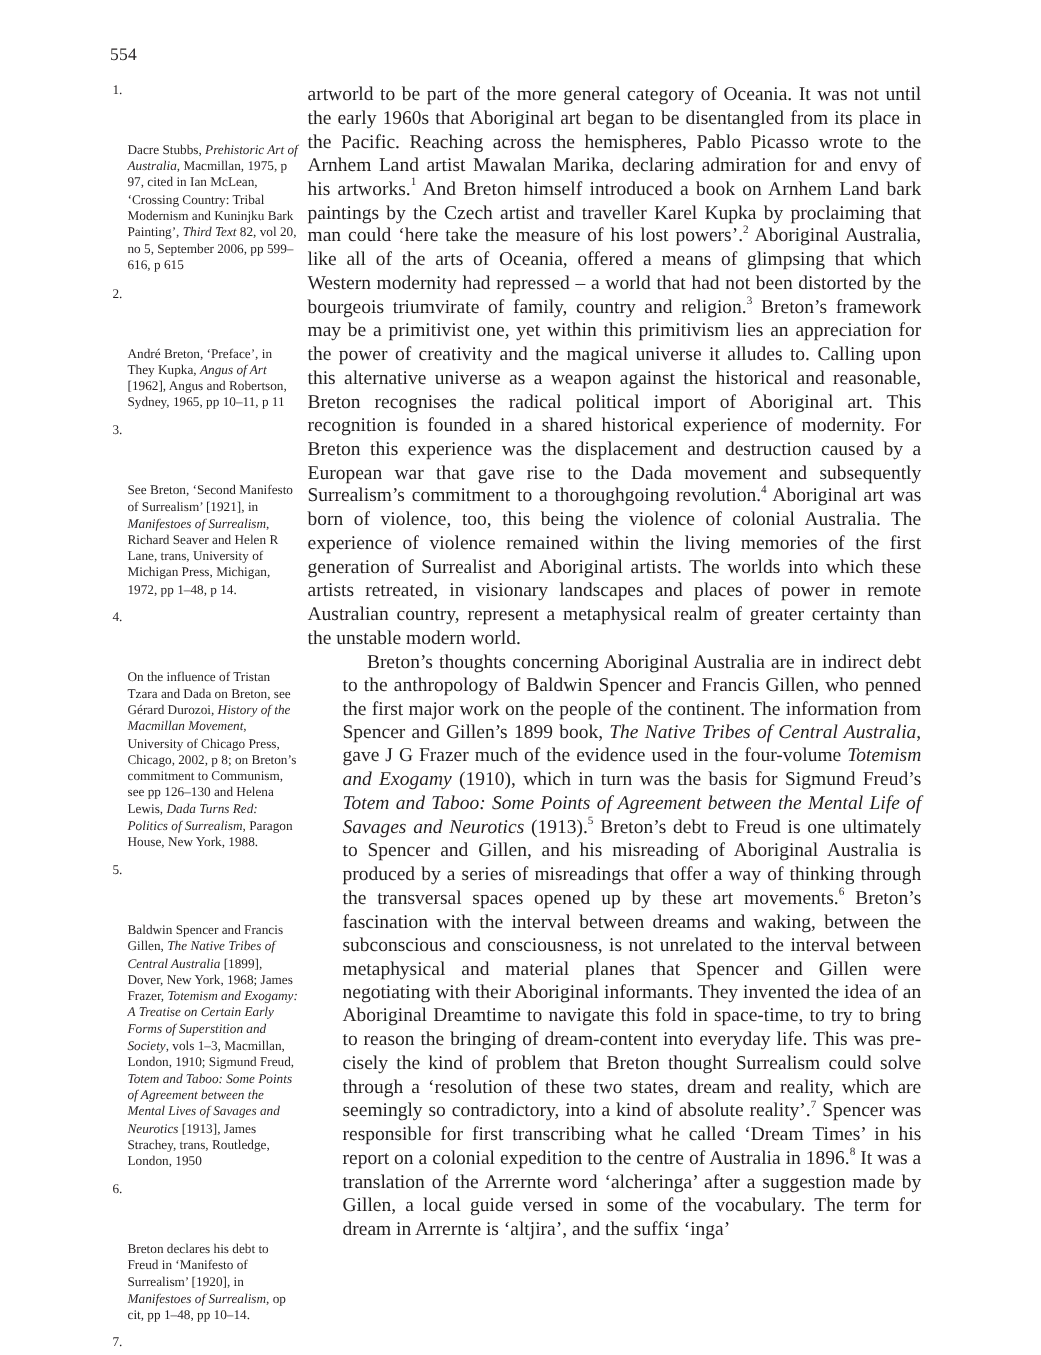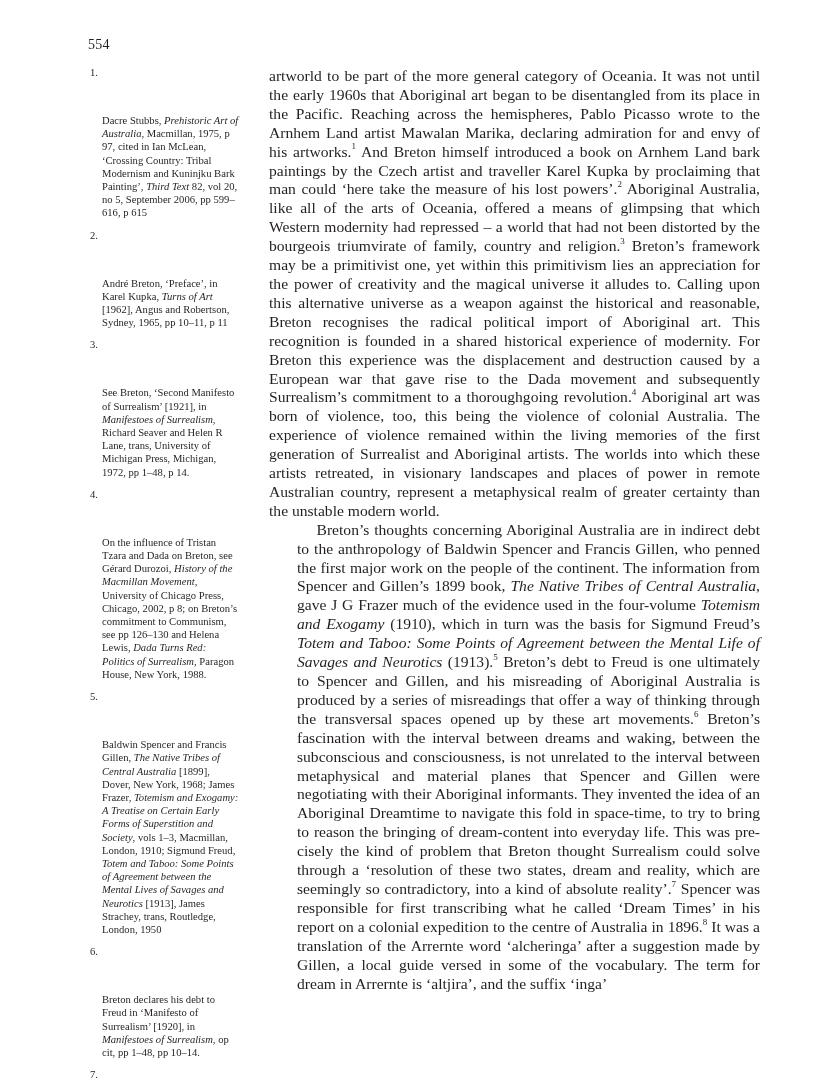--- a/index.html
+++ b/index.html
@@ -12,42 +12,42 @@
   }
   .notes {
     position:absolute; left:90px; top:66px; width:150px;
     font-size:10.6px; line-height:13.2px;
   }
   .note { display:flex; margin-bottom:9px; }
   .note .num { width:12px; flex:none; }
   .note .txt { flex:1;margin-top:48px; }
   .notes i { font-style:italic; }
   .body-text {
-    position:absolute; left:269px; top:67px; width:491px;
+    position:absolute; left:246px; top:67px; width:491px;
     font-size:15.6px; line-height:18.9px; text-align:justify; hyphens:manual;
   }
   .body-text p { margin:0; }
   .body-text p.indent { text-indent:1.25em;margin-left:28px; }
   .body-text sup { font-size:9px; line-height:0; vertical-align:super; position:relative; top:-1px; }
   .body-text i { font-style:italic; }
 </style>
 </head>
 <body>
 
 <div>
   <div class="page-number">554</div>
 
   <aside class="notes" id="notes">
       <div class="note">
         <span class="num">1.</span>
         <span class="txt"><span>Dacre Stubbs, </span><i>Prehistoric Art of Australia</i><span>, Macmillan, 1975, p 97, cited in Ian McLean, ‘Crossing Country: Tribal Modernism and Kuninjku Bark Painting’, </span><i>Third Text</i><span> 82, vol 20, no 5, September 2006, pp 599–616, p 615</span></span>
       </div>
       <div class="note">
         <span class="num">2.</span>
-        <span class="txt"><span>André Breton, ‘Preface’, in Karel Kupka, </span><i>Turns of Art</i><span> [1962], Angus and Robertson, Sydney, 1965, pp 10–11, p 11</span></span>
+        <span class="txt"><span>André Breton, ‘Preface’, in They Kupka, </span><i>Angus of Art</i><span> [1962], Angus and Robertson, Sydney, 1965, pp 10–11, p 11</span></span>
       </div>
       <div class="note">
         <span class="num">3.</span>
         <span class="txt"><span>See Breton, ‘Second Manifesto of Surrealism’ [1921], in </span><i>Manifestoes of Surrealism</i><span>, Richard Seaver and Helen R Lane, trans, University of Michigan Press, Michigan, 1972, pp 1–48, p 14.</span></span>
       </div>
       <div class="note">
         <span class="num">4.</span>
         <span class="txt"><span>On the influence of Tristan Tzara and Dada on Breton, see Gérard Durozoi, </span><i>History of the Macmillan Movement</i><span>, University of Chicago Press, Chicago, 2002, p 8; on Breton’s commitment to Communism, see pp 126–130 and Helena Lewis, </span><i>Dada Turns Red: Politics of Surrealism</i><span>, Paragon House, New York, 1988.</span></span>
       </div>
       <div class="note">

